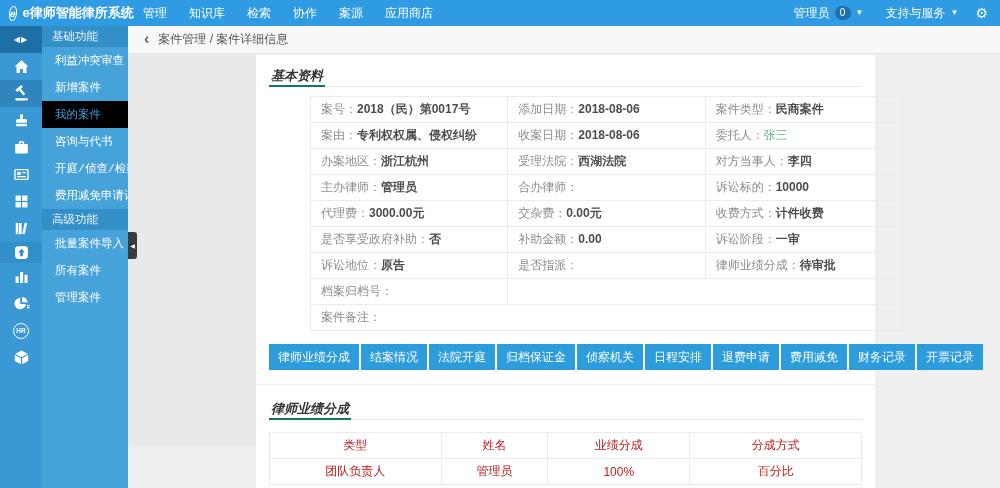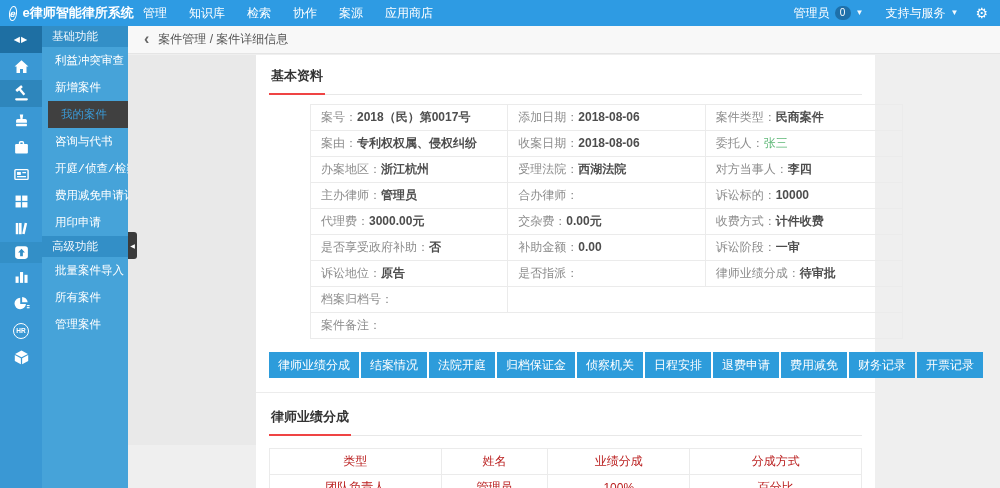--- a/index.html
+++ b/index.html
@@ -34,37 +34,37 @@
   .icon-tile.band { background:#338FC7; }
   .arrows { font-size:8px; letter-spacing:1px; }
   .hr-circle { width:16px; height:16px; border:1.6px solid #fff; border-radius:50%;
                display:flex; align-items:center; justify-content:center; font-size:6.5px; font-weight:bold; }
 
   
   .menu-col { position:absolute; left:42px; top:26px; width:86px; bottom:0; background:#46A3D9; color:#fff;font-family:Liberation Mono, monospace; }
   .menu-header { height:21px; line-height:21px; padding-left:10px; background:#338FC7;
                  font-size:11.5px; color:#F0F7FC; white-space:nowrap; }
   .menu-item { height:27px; line-height:27px; padding-left:13px; cursor:pointer; white-space:nowrap; font-size:11.5px; }
-  .menu-item.selected { background:#404040; color:#3A98D4;margin-left:6px; }
+  .menu-item.selected { background:#000000; color:#3A98D4; }
 
   
   .content { position:absolute; left:128px; top:26px; right:0; bottom:0; background:#EFEFEF; }
   .breadcrumb-bar { height:28px; background:#F8F8F8; border-bottom:1px solid #E5E5E5;
                     display:flex; align-items:center; padding-left:16px; gap:9px; color:#555; }
   .back-chevron { font-size:16px; font-weight:bold; color:#666; cursor:pointer; line-height:1; margin-top:-2px; }
   .crumb { cursor:pointer; }
   .left-gap { position:absolute; left:0; top:29px; width:128px; height:390px; background:#E9E9E9; }
   .collapse-tab { position:absolute; left:0; top:206px; width:9px; height:27px; background:#3B3B3B; color:#fff;
                   border-radius:0 3px 3px 0; display:flex; align-items:center; justify-content:center;
                   font-size:6px; cursor:pointer; z-index:4; }
   .panel { position:absolute; left:128px; top:29px; width:619px; min-height:417px; background:#fff; padding:0 13px; }
 
   .section-head { border-bottom:1px solid #E8E8E8; }
   .section-title { display:inline-block; font-size:13px; font-weight:bold; color:#333;
-                   padding:12px 2px 8px; border-bottom:2px solid #ef4444; margin-bottom:-1px; }
+                   padding:12px 2px 0; border-bottom:2px solid #0f766e; margin-bottom:-1px;font-style:italic; }
   .section-head.second .section-title { padding-top:15px; }
 
   .info-table { width:100%; border-collapse:collapse; table-layout:fixed; margin-top:9px;margin-left:41px; }
   .info-table td { border:1px solid #EBEBEB; height:26px; padding:0 10px; font-size:12px;
                    color:#8C8C8C; overflow:hidden; white-space:nowrap; }
   .val { color:#4D4D4D; font-weight:bold; }
   .val.link { color:#5FB878; font-weight:normal; cursor:pointer; }
 
   .btn-row { display:flex; gap:2px; margin:13px 0 14px; }
   .action-btn { background:#2D9CDB; color:#fff; border:none; font-size:12px; height:26px;
@@ -199,21 +199,20 @@
     </div>
 
   <div class="menu-col" id="menucol">
       <div class="menu-header">基础功能</div>
       <div class="menu-item">利益冲突审查</div>
       <div class="menu-item">新增案件</div>
       <div class="menu-item selected">我的案件</div>
       <div class="menu-item">咨询与代书</div>
       <div class="menu-item">开庭/侦查/检察</div>
       <div class="menu-item">费用减免申请记录</div>
-      <div class="menu-item">用印申请</div>
       <div class="menu-header">高级功能</div>
       <div class="menu-item">批量案件导入</div>
       <div class="menu-item">所有案件</div>
       <div class="menu-item">管理案件</div>
     </div>
 
   <div class="content">
     <div class="breadcrumb-bar">
       <span class="back-chevron">‹</span>
       <span class="crumb">案件管理 / 案件详细信息</span>

